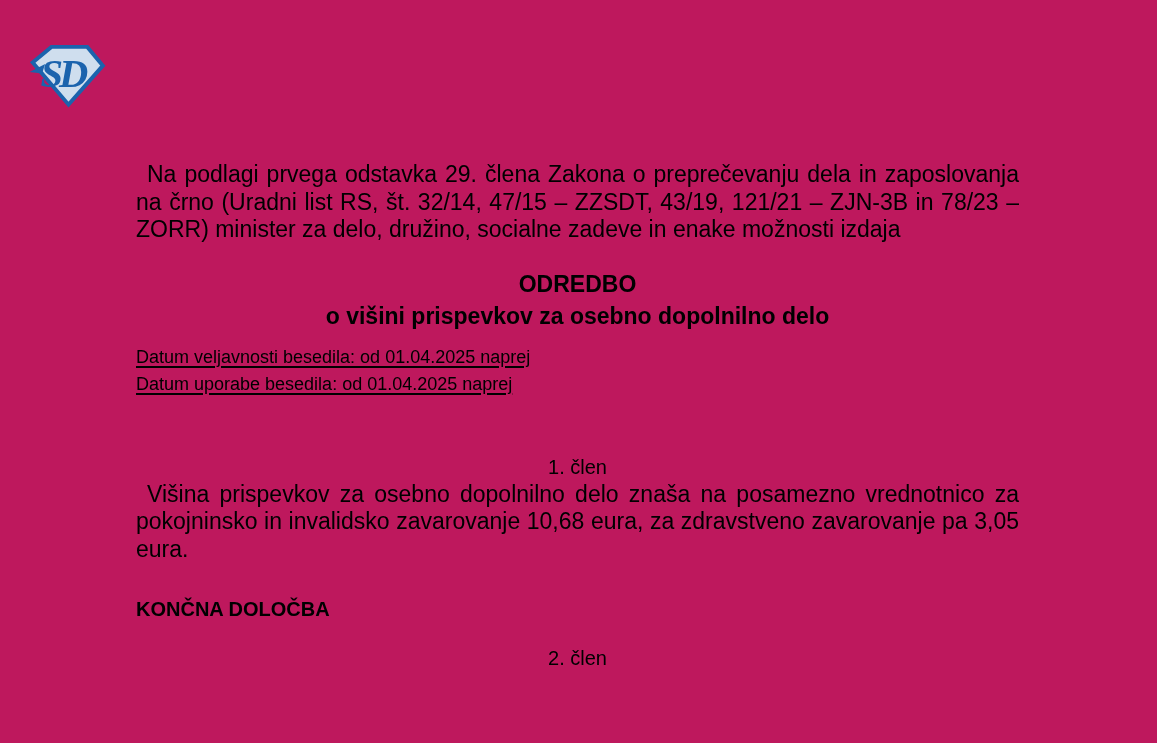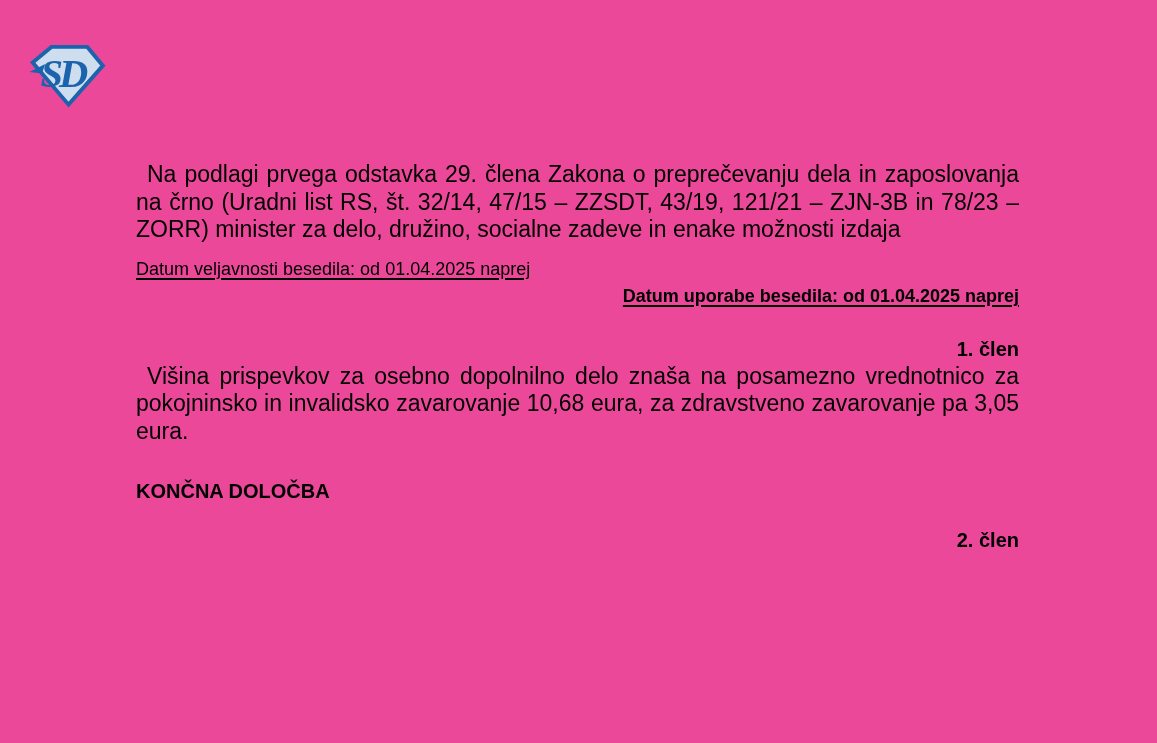--- a/index.html
+++ b/index.html
@@ -12,21 +12,21 @@
     height: 743px;
     overflow: hidden;
     position: relative;
     font-family: "Liberation Sans", "DejaVu Sans", sans-serif;
     color: #000000;
   }
   .page {
     position: relative;
     width: 1157px;
     height: 743px;
-    background: #ec4899;
+    background: #be185d;
   }
   .logo {
     position: absolute;
     left: 28px;
     top: 42px;
     width: 78px;
     height: 66px;
   }
   .content {
     padding: 161px 138px 0 136px;
@@ -71,27 +71,26 @@
     margin-top: 12px;
     font-size: 18px;
     line-height: 27.5px;
   }
   .underline {
     text-decoration: underline;
     text-decoration-thickness: 2px;
     text-underline-offset: 3px;
   }
   .bold {
-    font-weight: bold;
-    text-align: right;
+    font-weight: normal;
   }
   .article-heading {
-    margin: 24px 0 0 0;
-    text-align: right;
-    font-weight: bold;
+    margin: 54px 0 0 0;
+    text-align: center;
+    font-weight: normal;
     font-size: 20px;
     line-height: 28px;
   }
   .article-heading.second {
     margin-top: 21px;
   }
   .article-body {
     margin-top: 0;
   }
   .section-heading {
@@ -112,20 +111,24 @@
       <path d="M6 26 L30 6 L76 6 L96 30 L52 80 Z" fill="#cfdeee" stroke="#1b63ad" stroke-width="5" stroke-linejoin="miter"></path>
       <path d="M2 38 L22 28 L18 40 Z" fill="#1b63ad"></path>
       <text x="16" y="58" font-family="'Liberation Serif', serif" font-style="italic" font-weight="bold" font-size="52" letter-spacing="-5" fill="#1b63ad">SD</text>
     </svg>
   </div>
 
   <div class="content">
 
     <p class="body-text justify indent">Na podlagi prvega odstavka 29. člena Zakona o preprečevanju dela in zaposlovanja na črno (Uradni list RS, št. 32/14, 47/15 – ZZSDT, 43/19, 121/21 – ZJN-3B in 78/23 – ZORR) minister za delo, družino, socialne zadeve in enake možnosti izdaja</p>
 
+    <div class="doc-title">
+      <div>ODREDBO</div>
+      <div>o višini prispevkov za osebno dopolnilno delo</div>
+    </div>
 
 
     <div class="validity">
       <div class="underline">Datum veljavnosti besedila: od 01.04.2025 naprej</div>
       <div class="underline bold">Datum uporabe besedila: od 01.04.2025 naprej</div>
     </div>
 
     <h3 class="article-heading">1. člen</h3>
 
     <p class="body-text justify indent article-body">Višina prispevkov za osebno dopolnilno delo znaša na posamezno vrednotnico za pokojninsko in invalidsko zavarovanje 10,68 eura, za zdravstveno zavarovanje pa 3,05 eura.</p>

